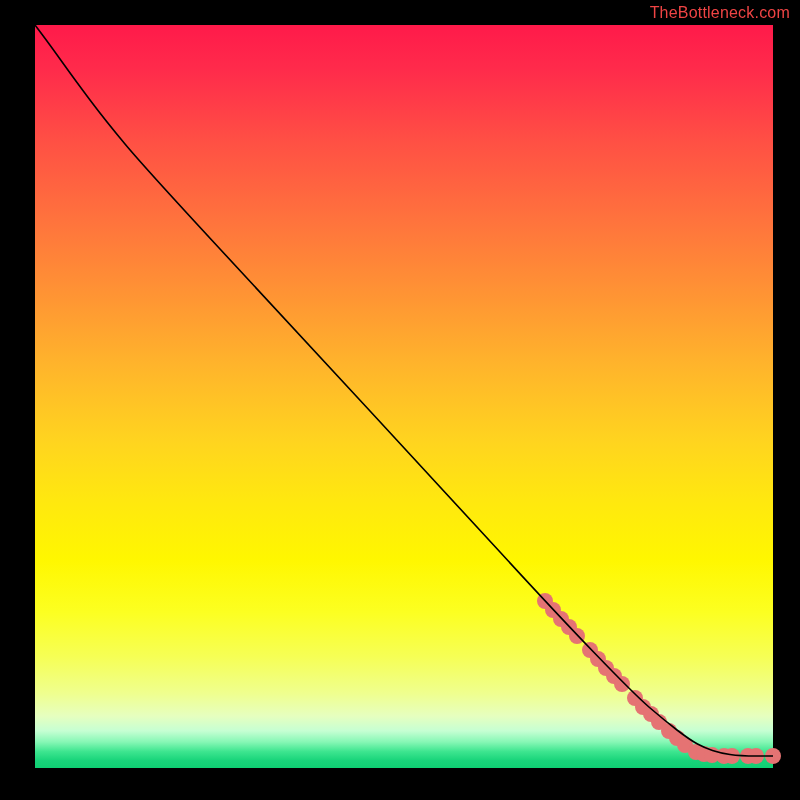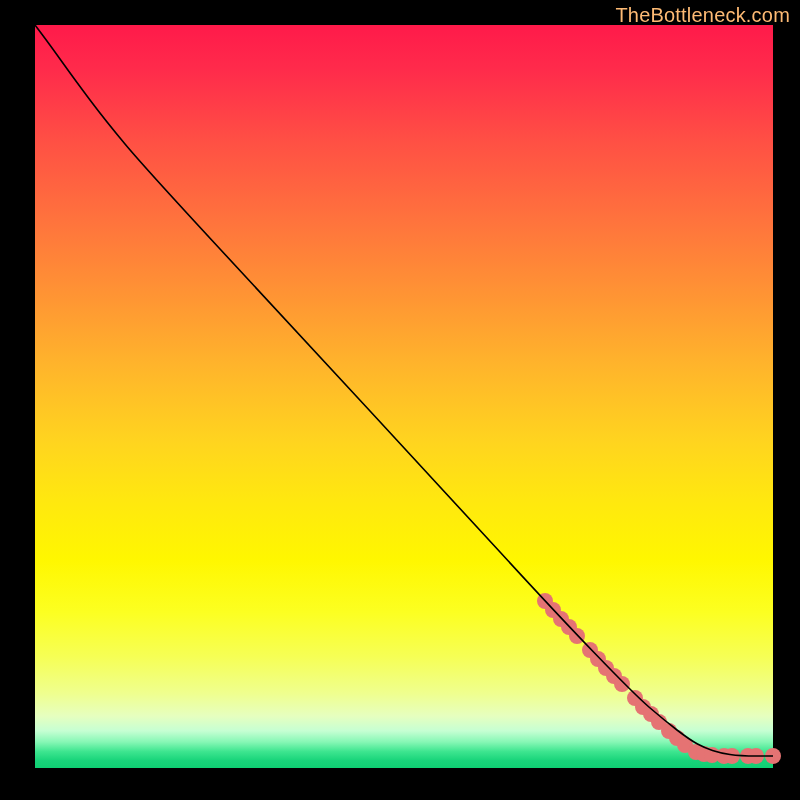--- a/index.html
+++ b/index.html
@@ -14,22 +14,22 @@
   .stage {
     position: relative;
     width: 800px;
     height: 800px;
     background: #000;
   }
   .watermark {
     position: absolute;
     top: 4px;
     right: 10px;
-    color: #fdba74;
-    font-size: 20px;
+    color: #ef4444;
+    font-size: 16px;
     font-weight: 400;
     letter-spacing: 0.2px;
     z-index: 5;
   }
   svg {
     position: absolute;
     top: 0;
     left: 0;
   }
 </style>

